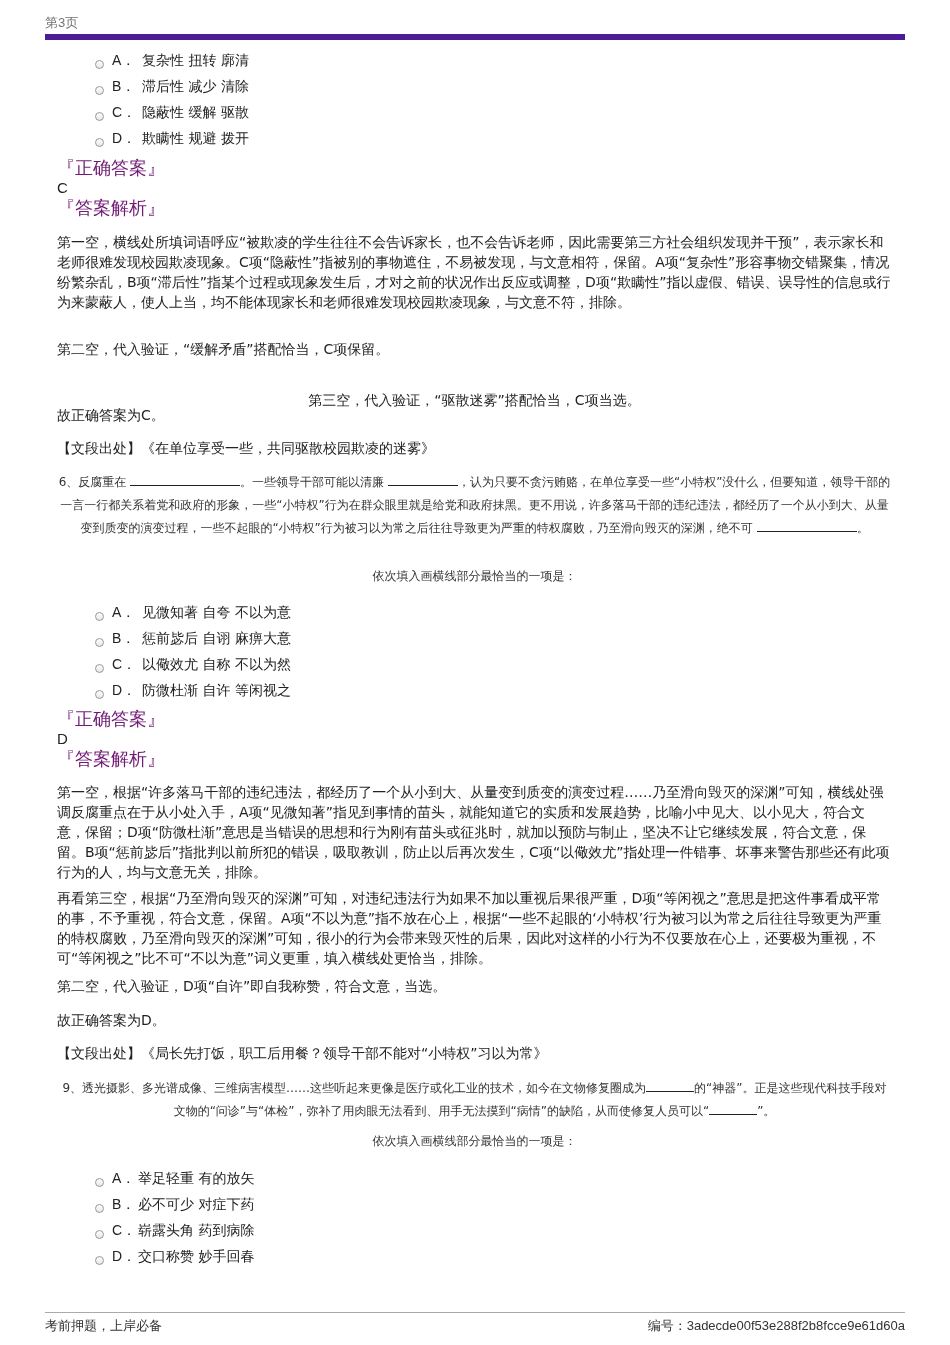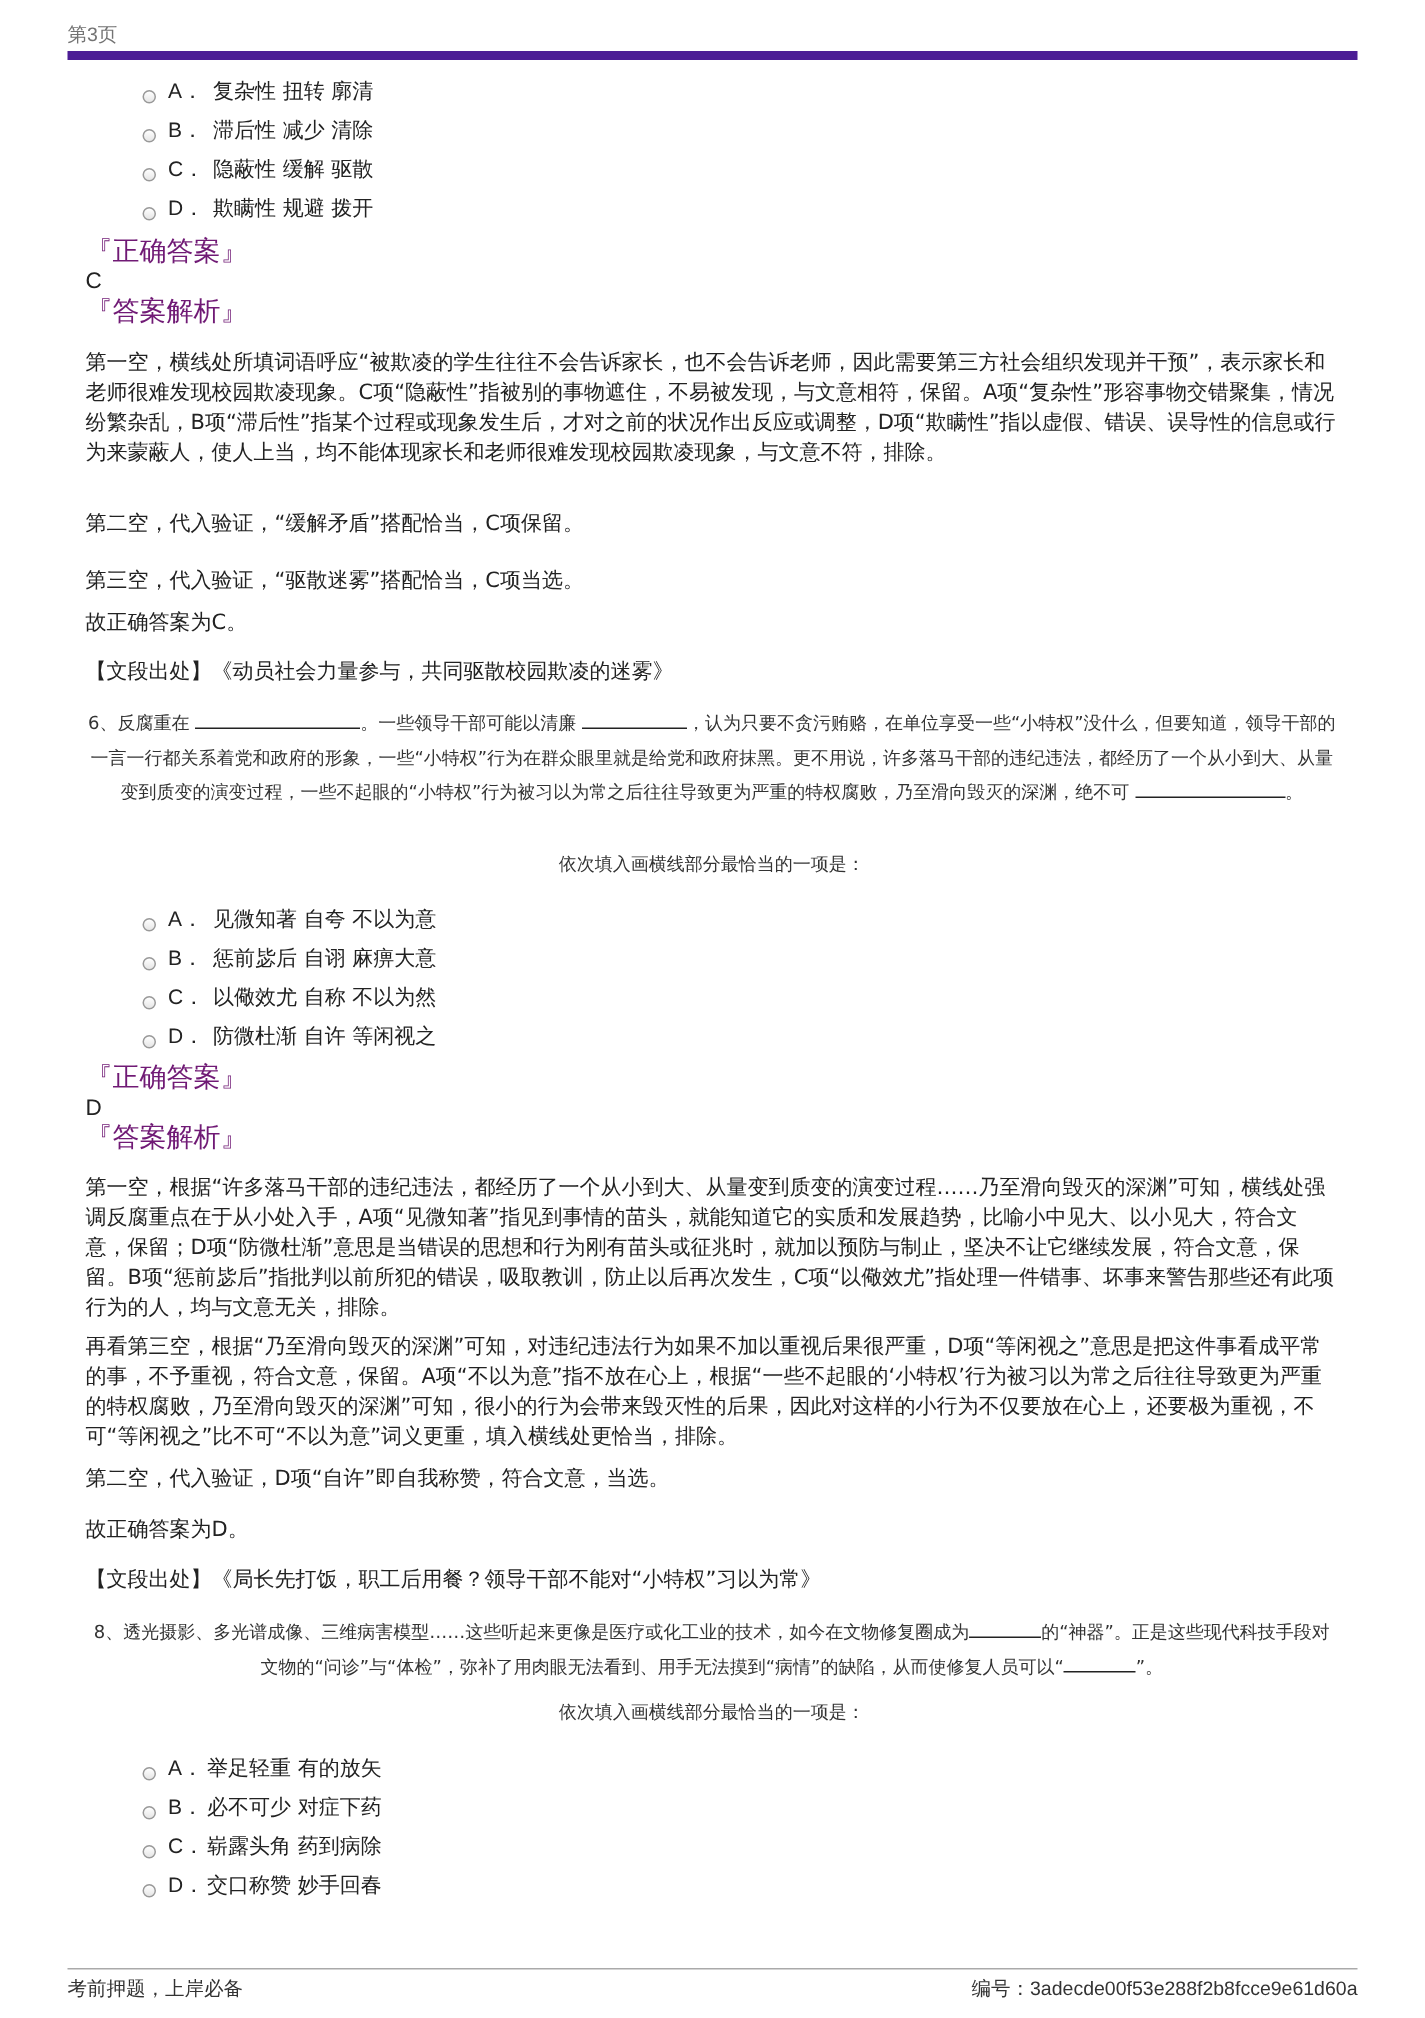--- a/index.html
+++ b/index.html
@@ -124,23 +124,23 @@
   </div>
 
   <div class="block" style="top:158px;">
     <div class="label">『正确答案』</div>
     <div class="answer-letter">C</div>
     <div class="label">『答案解析』</div>
   </div>
 
   <div class="block" style="top:232px;">第一空，横线处所填词语呼应“被欺凌的学生往往不会告诉家长，也不会告诉老师，因此需要第三方社会组织发现并干预”，表示家长和老师很难发现校园欺凌现象。C项“隐蔽性”指被别的事物遮住，不易被发现，与文意相符，保留。A项“复杂性”形容事物交错聚集，情况纷繁杂乱，B项“滞后性”指某个过程或现象发生后，才对之前的状况作出反应或调整，D项“欺瞒性”指以虚假、错误、误导性的信息或行为来蒙蔽人，使人上当，均不能体现家长和老师很难发现校园欺凌现象，与文意不符，排除。</div>
   <div class="block" style="top:339px;">第二空，代入验证，“缓解矛盾”搭配恰当，C项保留。</div>
-  <div class="block" style="top:377px;">第三空，代入验证，“驱散迷雾”搭配恰当，C项当选。</div>
+  <div class="block" style="top:390px;text-align:center;">第三空，代入验证，“驱散迷雾”搭配恰当，C项当选。</div>
   <div class="block" style="top:405px;">故正确答案为C。</div>
-  <div class="block" style="top:438px;">【文段出处】《动员社会力量参与，共同驱散校园欺凌的迷雾》</div>
+  <div class="block" style="top:438px;">【文段出处】《在单位享受一些，共同驱散校园欺凌的迷雾》</div>
 
   <div class="block small" style="top:471px;">
     <span>6、反腐重在 </span><span class="blank" style="width:110px;"></span><span>。一些领导干部可能以清廉 </span><span class="blank" style="width:70px;"></span><span>，认为只要不贪污贿赂，在单位享受一些“小特权”没什么，但要知道，领导干部的一言一行都关系着党和政府的形象，一些“小特权”行为在群众眼里就是给党和政府抹黑。更不用说，许多落马干部的违纪违法，都经历了一个从小到大、从量变到质变的演变过程，一些不起眼的“小特权”行为被习以为常之后往往导致更为严重的特权腐败，乃至滑向毁灭的深渊，绝不可 </span><span class="blank" style="width:100px;"></span><span>。</span>
   </div>
   <div class="block small" style="top:565px;">依次填入画横线部分最恰当的一项是：</div>
 
   <div class="options" style="top:600px;">
     <div class="option">
       <span class="radio"></span>
       <span class="opt-letter">A．</span>
@@ -169,21 +169,21 @@
     <div class="label">『答案解析』</div>
   </div>
 
   <div class="block" style="top:782px;">第一空，根据“许多落马干部的违纪违法，都经历了一个从小到大、从量变到质变的演变过程……乃至滑向毁灭的深渊”可知，横线处强调反腐重点在于从小处入手，A项“见微知著”指见到事情的苗头，就能知道它的实质和发展趋势，比喻小中见大、以小见大，符合文意，保留；D项“防微杜渐”意思是当错误的思想和行为刚有苗头或征兆时，就加以预防与制止，坚决不让它继续发展，符合文意，保留。B项“惩前毖后”指批判以前所犯的错误，吸取教训，防止以后再次发生，C项“以儆效尤”指处理一件错事、坏事来警告那些还有此项行为的人，均与文意无关，排除。</div>
   <div class="block" style="top:888px;">再看第三空，根据“乃至滑向毁灭的深渊”可知，对违纪违法行为如果不加以重视后果很严重，D项“等闲视之”意思是把这件事看成平常的事，不予重视，符合文意，保留。A项“不以为意”指不放在心上，根据“一些不起眼的‘小特权’行为被习以为常之后往往导致更为严重的特权腐败，乃至滑向毁灭的深渊”可知，很小的行为会带来毁灭性的后果，因此对这样的小行为不仅要放在心上，还要极为重视，不可“等闲视之”比不可“不以为意”词义更重，填入横线处更恰当，排除。</div>
   <div class="block" style="top:976px;">第二空，代入验证，D项“自许”即自我称赞，符合文意，当选。</div>
   <div class="block" style="top:1010px;">故正确答案为D。</div>
   <div class="block" style="top:1043px;">【文段出处】《局长先打饭，职工后用餐？领导干部不能对“小特权”习以为常》</div>
 
   <div class="block small" style="top:1077px;">
-    <span>8、透光摄影、多光谱成像、三维病害模型……这些听起来更像是医疗或化工业的技术，如今在文物修复圈成为</span><span class="blank" style="width:48px;"></span><span>的“神器”。正是这些现代科技手段对文物的“问诊”与“体检”，弥补了用肉眼无法看到、用手无法摸到“病情”的缺陷，从而使修复人员可以“</span><span class="blank" style="width:48px;"></span><span>”。</span>
+    <span>9、透光摄影、多光谱成像、三维病害模型……这些听起来更像是医疗或化工业的技术，如今在文物修复圈成为</span><span class="blank" style="width:48px;"></span><span>的“神器”。正是这些现代科技手段对文物的“问诊”与“体检”，弥补了用肉眼无法看到、用手无法摸到“病情”的缺陷，从而使修复人员可以“</span><span class="blank" style="width:48px;"></span><span>”。</span>
   </div>
   <div class="block small" style="top:1130px;">依次填入画横线部分最恰当的一项是：</div>
 
   <div class="options" style="top:1166px;">
     <div class="option">
       <span class="radio"></span>
       <span class="opt-letter narrow">A．</span>
       <span>举足轻重 有的放矢</span>
     </div>
     <div class="option">

